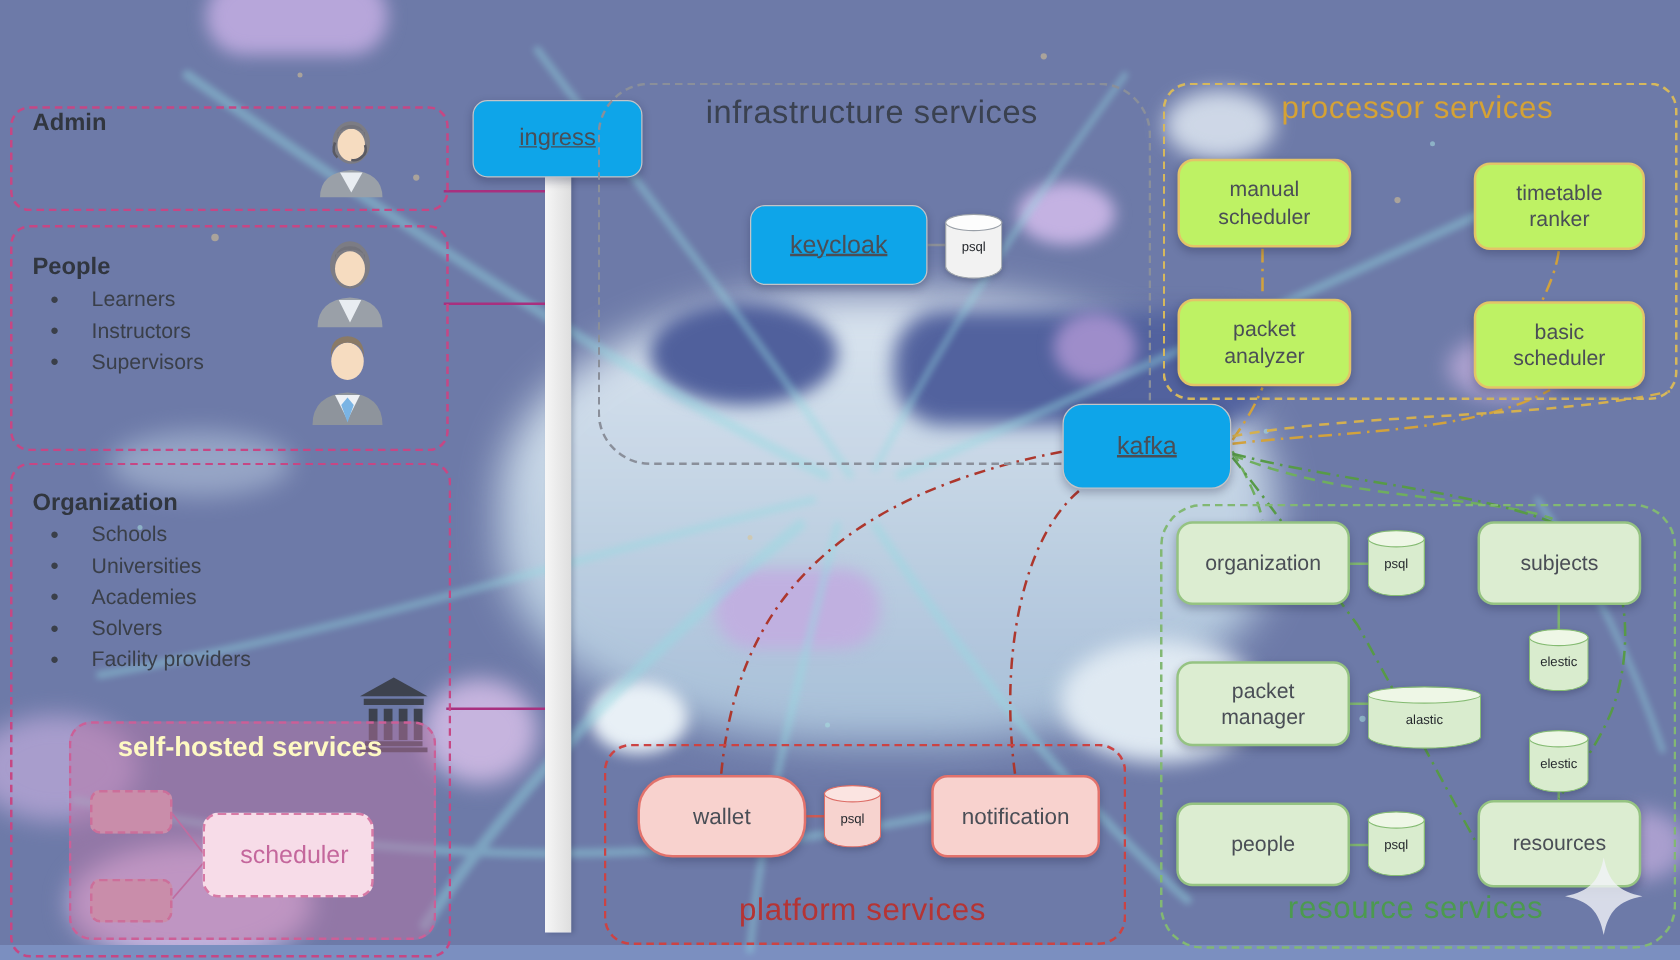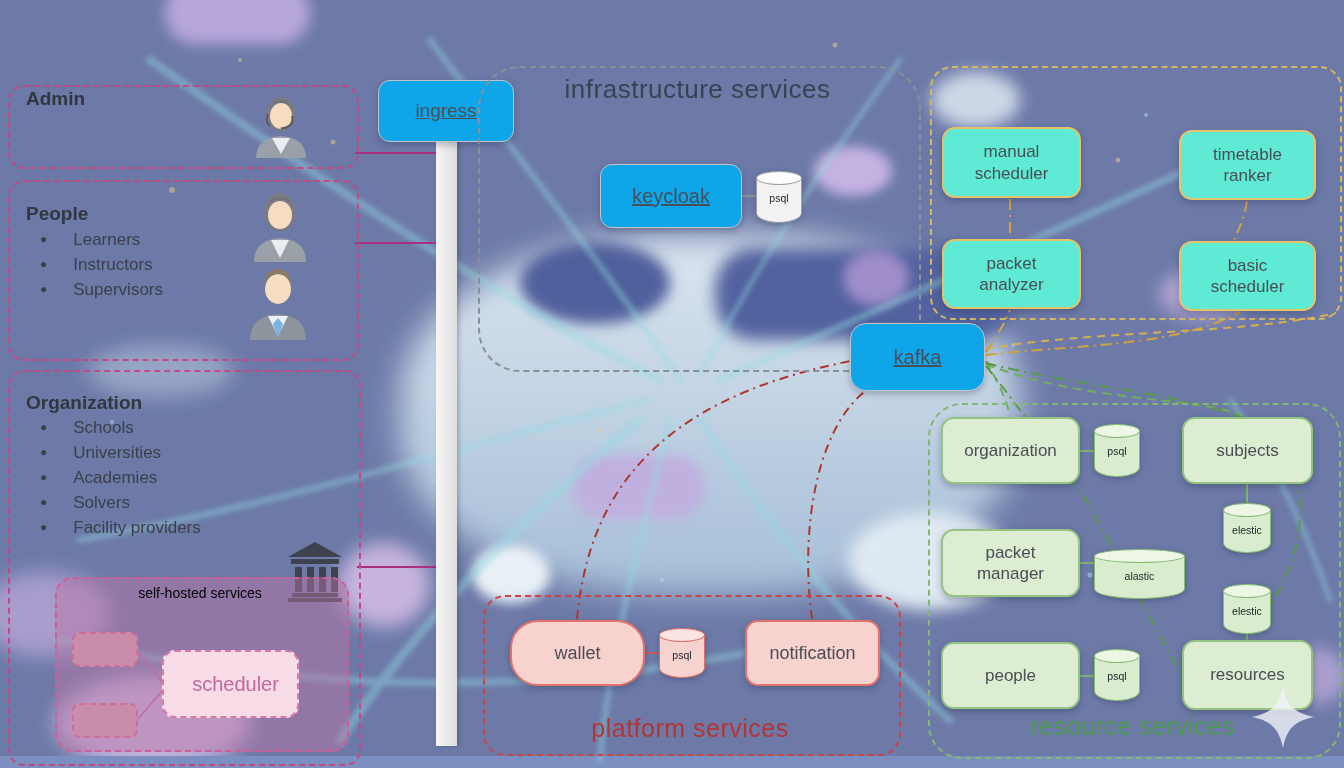--- a/index.html
+++ b/index.html
@@ -21,21 +21,21 @@
   .gtitle.infra{color:#3a4150;font-size:26px;}
   .gtitle.proc{color:#d5a235;}
   .gtitle.res{color:#4c9a4f;}
   .gtitle.plat{color:#b53434;}
 
   
   .node{position:absolute;display:flex;align-items:center;justify-content:center;
         text-align:center;border-radius:13px;font-size:17px;line-height:1.25;
         color:#4a4e56;box-shadow:0 3px 7px rgba(25,30,60,.28);padding:0 18px;box-sizing:border-box;}
   .node.white{background:#0ea5e9;border:1px solid #c3c4c8;font-size:20px;border-radius:12px;text-decoration:underline;}
-  .node.yellow{background:#5eead4;border:2px solid #e3c468;}
+  .node.yellow{background:#bef264;border:2px solid #e3c468;}
   .node.green{background:#dcedd1;border:2px solid #95c382;}
   .node.pink{background:#f8d2ce;border:2px solid #e2726c;font-size:18px;}
   .node.sh-small{background:#c98daa;border:2px dashed #cc6f9a;border-radius:8px;box-shadow:none;}
   .node.scheduler{background:#f7dce8;border:2.5px dashed #d87aa6;color:#c4679c;font-size:20px;box-shadow:none;padding-left:28px;}
 
   
   .cyl{position:absolute;width:46px;height:52px;filter:drop-shadow(0 2px 3px rgba(25,30,60,.3));}
   .cyl i{display:block;position:absolute;box-sizing:border-box;}
   .cyl .c-body{left:0;right:0;top:7px;bottom:0;border:1.6px solid;border-top:none;
                border-radius:0 0 50% 50%/0 0 10px 10px;}
@@ -47,21 +47,21 @@
   .cyl.greenc .c-body{background:#d9ecce;border-color:#85bb73;}
   .cyl.greenc .c-top{background:#eef7e6;border-color:#85bb73;}
   .cyl.pinkc .c-body{background:#f7d3cf;border-color:#dd6e67;}
   .cyl.pinkc .c-top{background:#fbe4e1;border-color:#dd6e67;}
 
   
   .ptitle{position:absolute;font-size:19px;font-weight:bold;color:#31363f;}
   ul.plist{position:absolute;margin:0;padding:0;list-style:none;font-size:17px;color:#3a3f49;}
   ul.plist li{height:25px;}
   ul.plist li::before{content:"●";font-size:12px;margin-right:26px;vertical-align:2px;color:#3a3f49;}
-  .shtitle{position:absolute;text-align:center;font-size:14px;font-weight:normal;color:#000000;}
+  .shtitle{position:absolute;text-align:center;font-size:22px;font-weight:bold;color:#fef9c3;}
 
   
   .vbar{position:absolute;background:linear-gradient(90deg,#f6f6f6,#dedede);
         box-shadow:2px 0 4px rgba(25,30,60,.25);}
   .icon{position:absolute;}
 </style>
 </head>
 <body>
 
 <div id="canvas">
@@ -217,20 +217,21 @@
   <div class="gtitle infra" style="left:478px;top:74px;width:439px;">infrastructure services</div>
   <div class="node white" style="left:600px;top:164px;width:142px;height:64px;">keycloak</div>
   <div class="cyl white" style="left:756px;top:171px;">
     <i class="c-body"></i>
       <i class="c-top"></i>
     <span class="c-label">psql</span>
   </div>
   <div class="node white" style="left:850px;top:323px;width:135px;height:68px;border-radius:16px;">kafka</div>
 
   <div class="group gold" style="left:930px;top:66px;width:408px;height:250px;"></div>
+  <div class="gtitle proc" style="left:930px;top:72px;width:408px;">processor services</div>
   <div class="node yellow" style="left:942px;top:127px;width:139px;height:71px;">manual scheduler</div>
   <div class="node yellow" style="left:1179px;top:130px;width:137px;height:70px;">timetable ranker</div>
   <div class="node yellow" style="left:942px;top:239px;width:139px;height:70px;">packet analyzer</div>
   <div class="node yellow" style="left:1179px;top:241px;width:137px;height:70px;">basic scheduler</div>
 
   <div class="group green" style="left:928px;top:403px;width:409px;height:352px;"></div>
   <div class="gtitle res" style="left:928px;top:712px;width:409px;">resource services</div>
   <div class="node green" style="left:941px;top:417px;width:139px;height:67px;">organization</div>
   <div class="cyl greenc" style="left:1094px;top:424px;height:53px;">
     <i class="c-body"></i>

